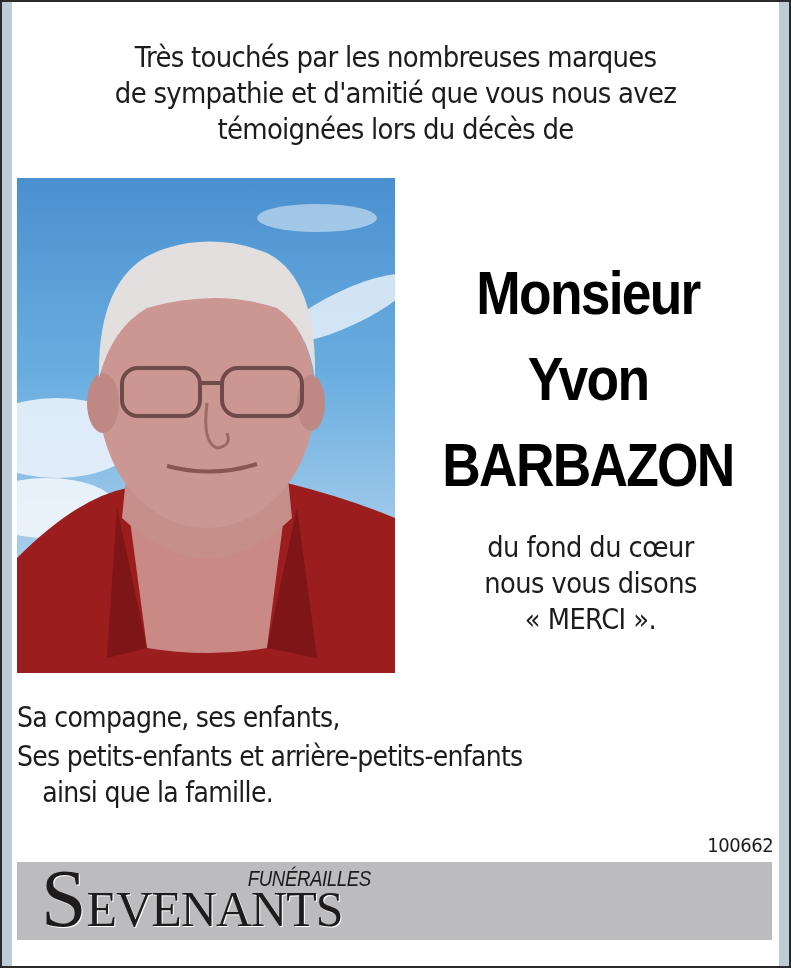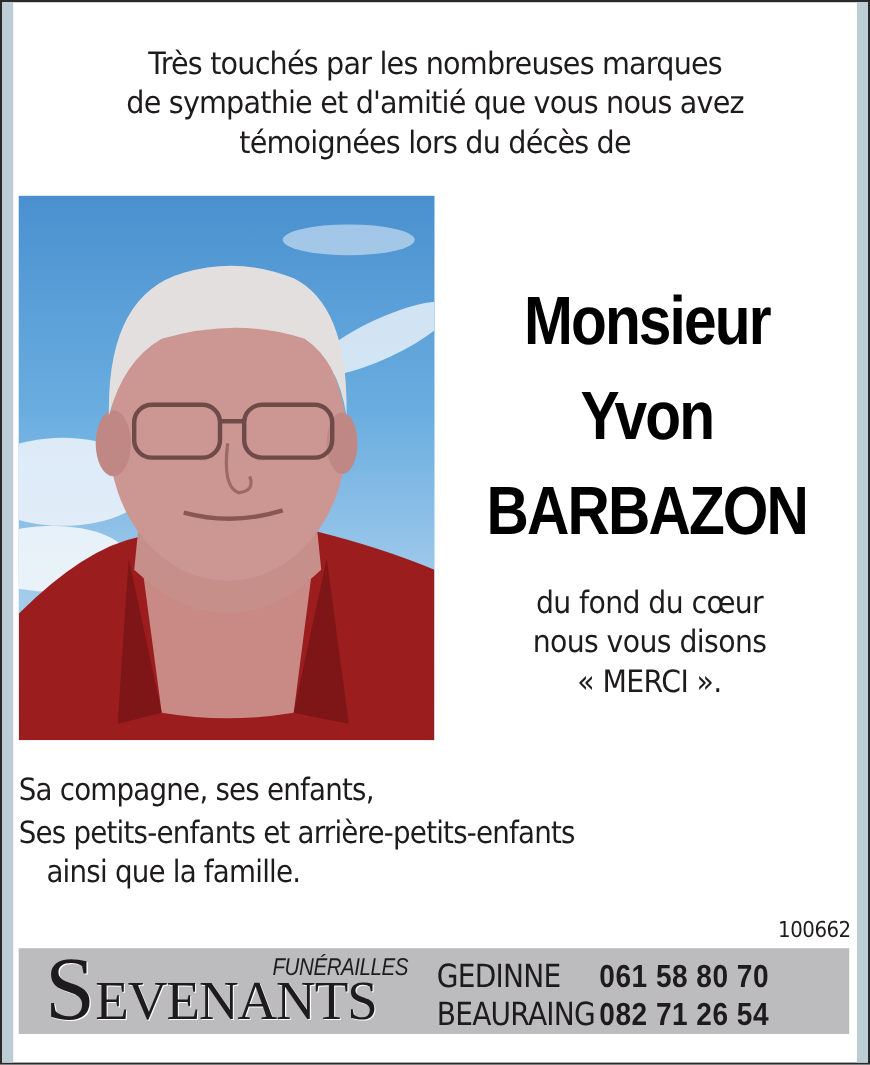--- a/index.html
+++ b/index.html
@@ -137,21 +137,13 @@
   <div class="l3">ainsi que la famille.</div>
 </div>
 
 <div class="refnum sans">100662</div>
 
 <div class="banner">
   <div class="logo">
     <span class="logo-fun">FUNÉRAILLES</span>
     <span class="logo-name"><span class="big">S</span><span class="rest">EVENANTS</span></span>
   </div>
-  <div class="contacts">
-    <div class="contact-row">
-      <span class="city">GEDINNE</span><span class="phone">061 58 80 70</span>
-    </div>
-    <div class="contact-row">
-      <span class="city">BEAURAING</span><span class="phone">082 71 26 54</span>
-    </div>
-  </div>
 </div>
 
 </body></html>

